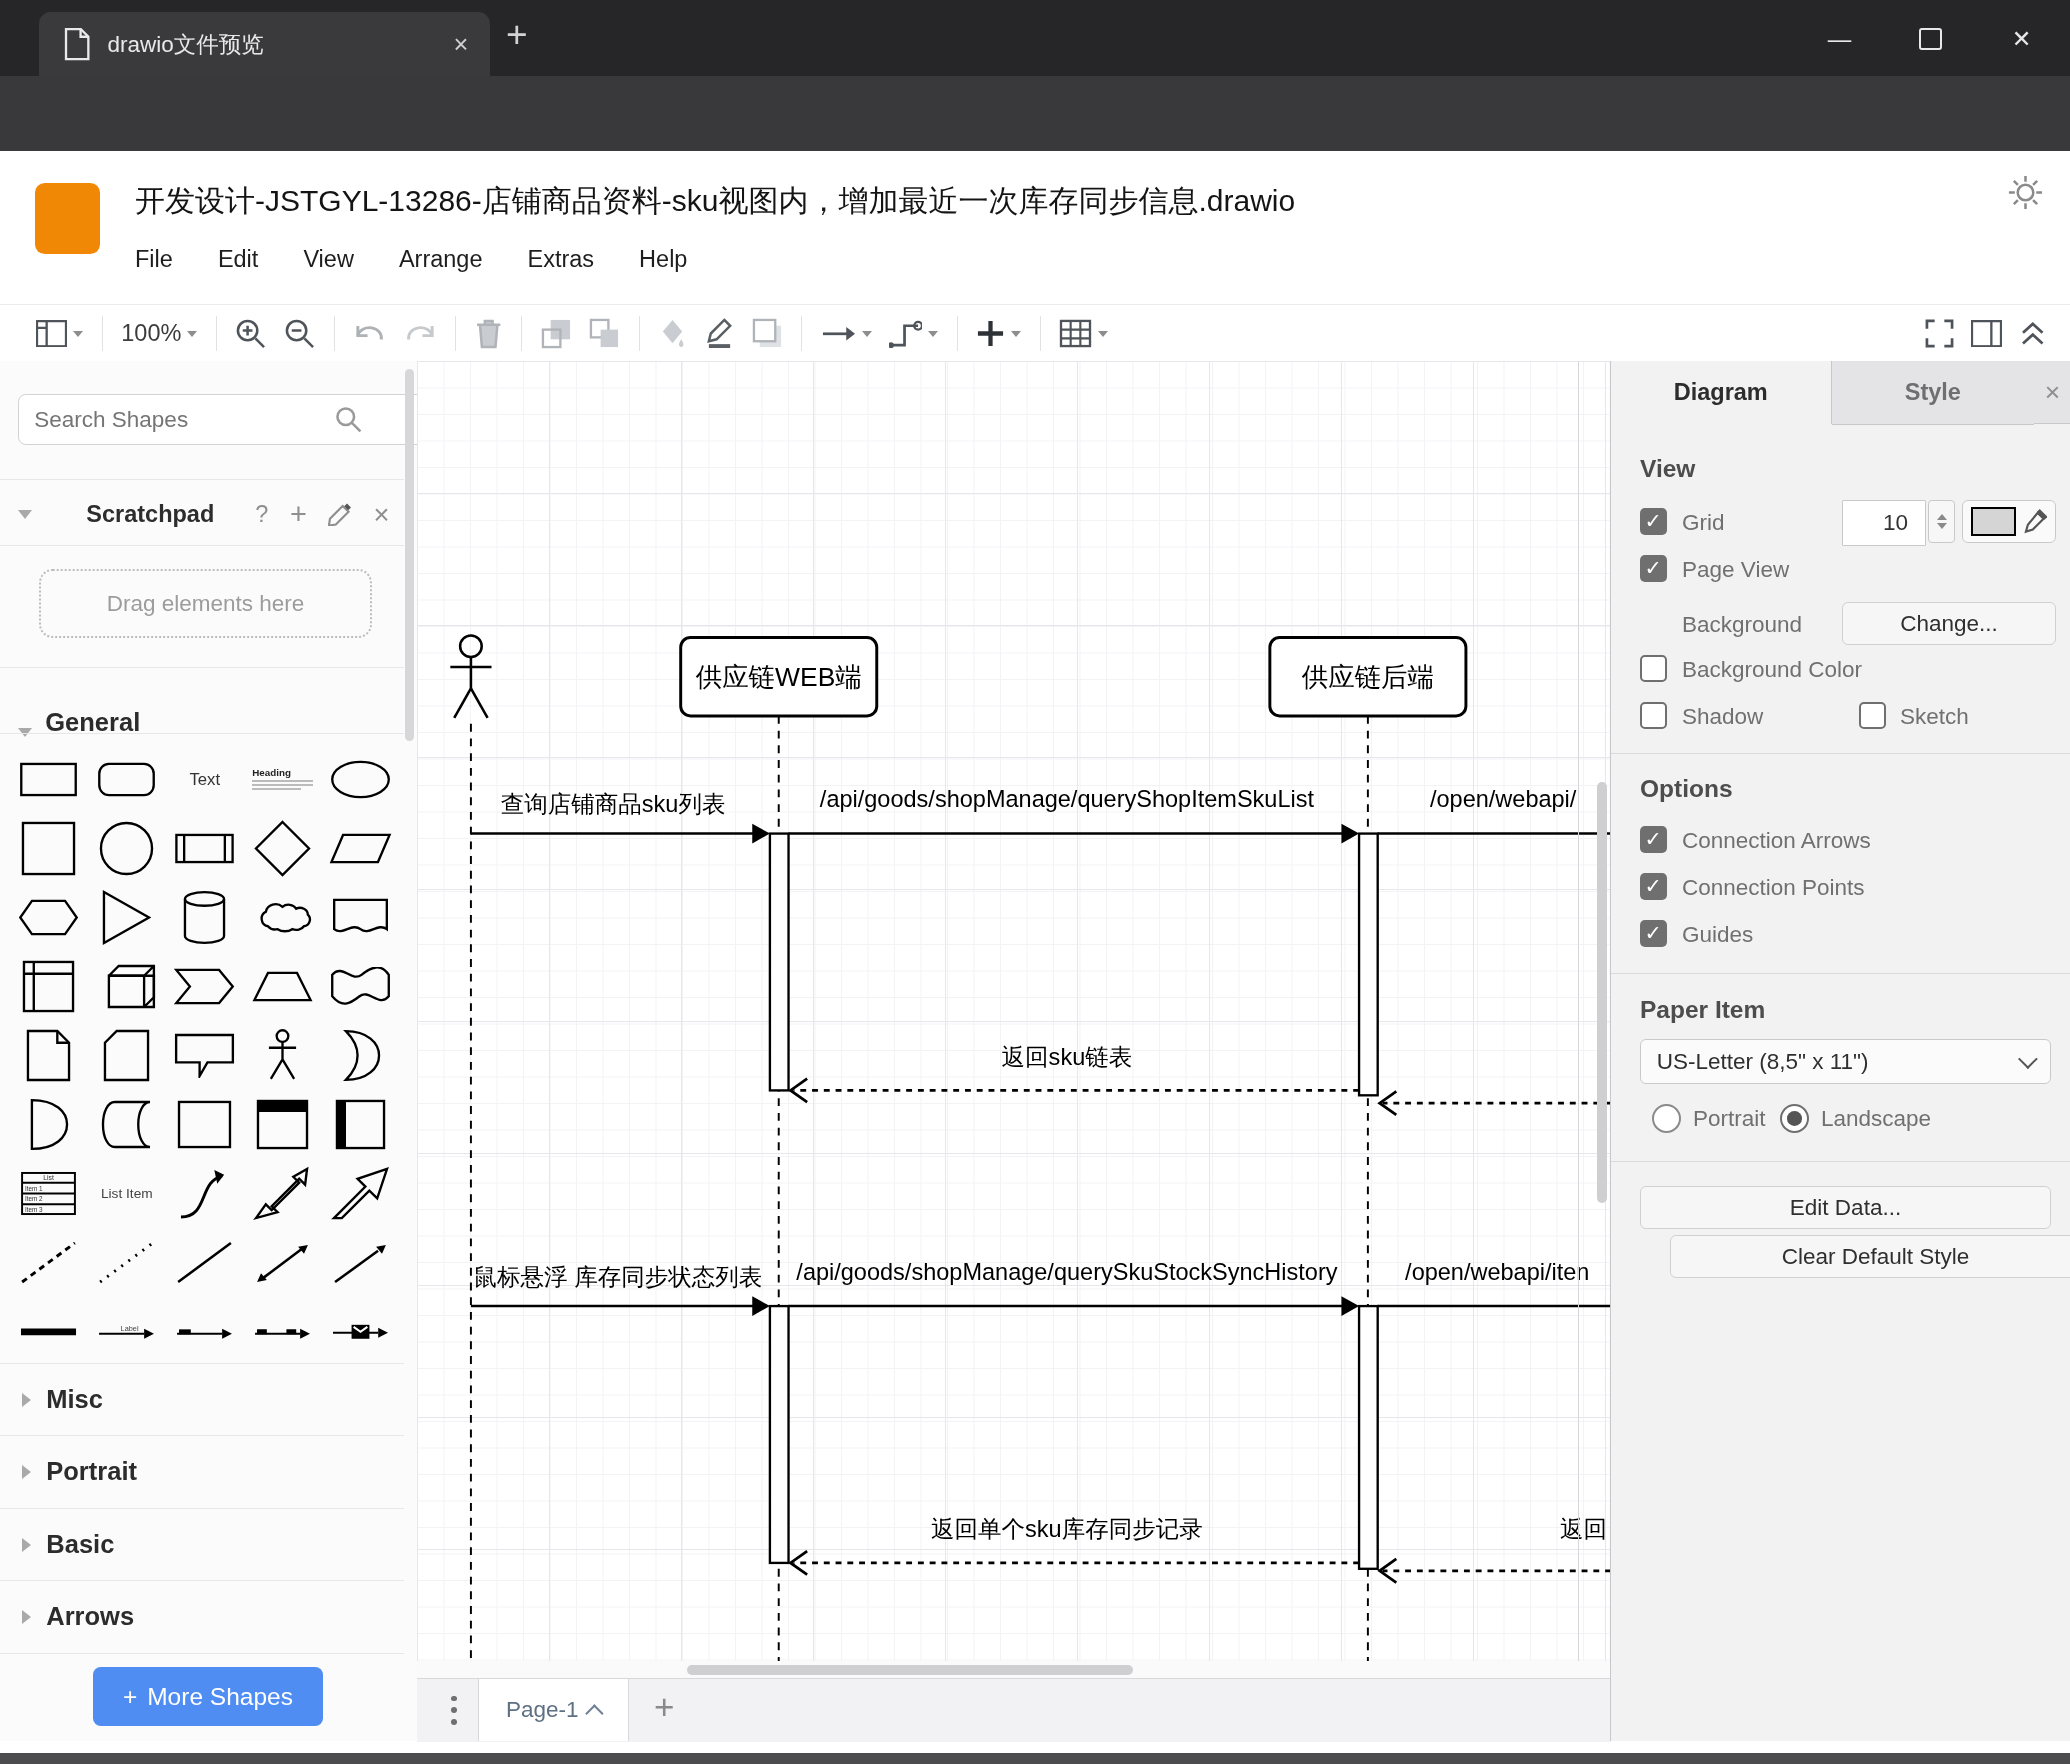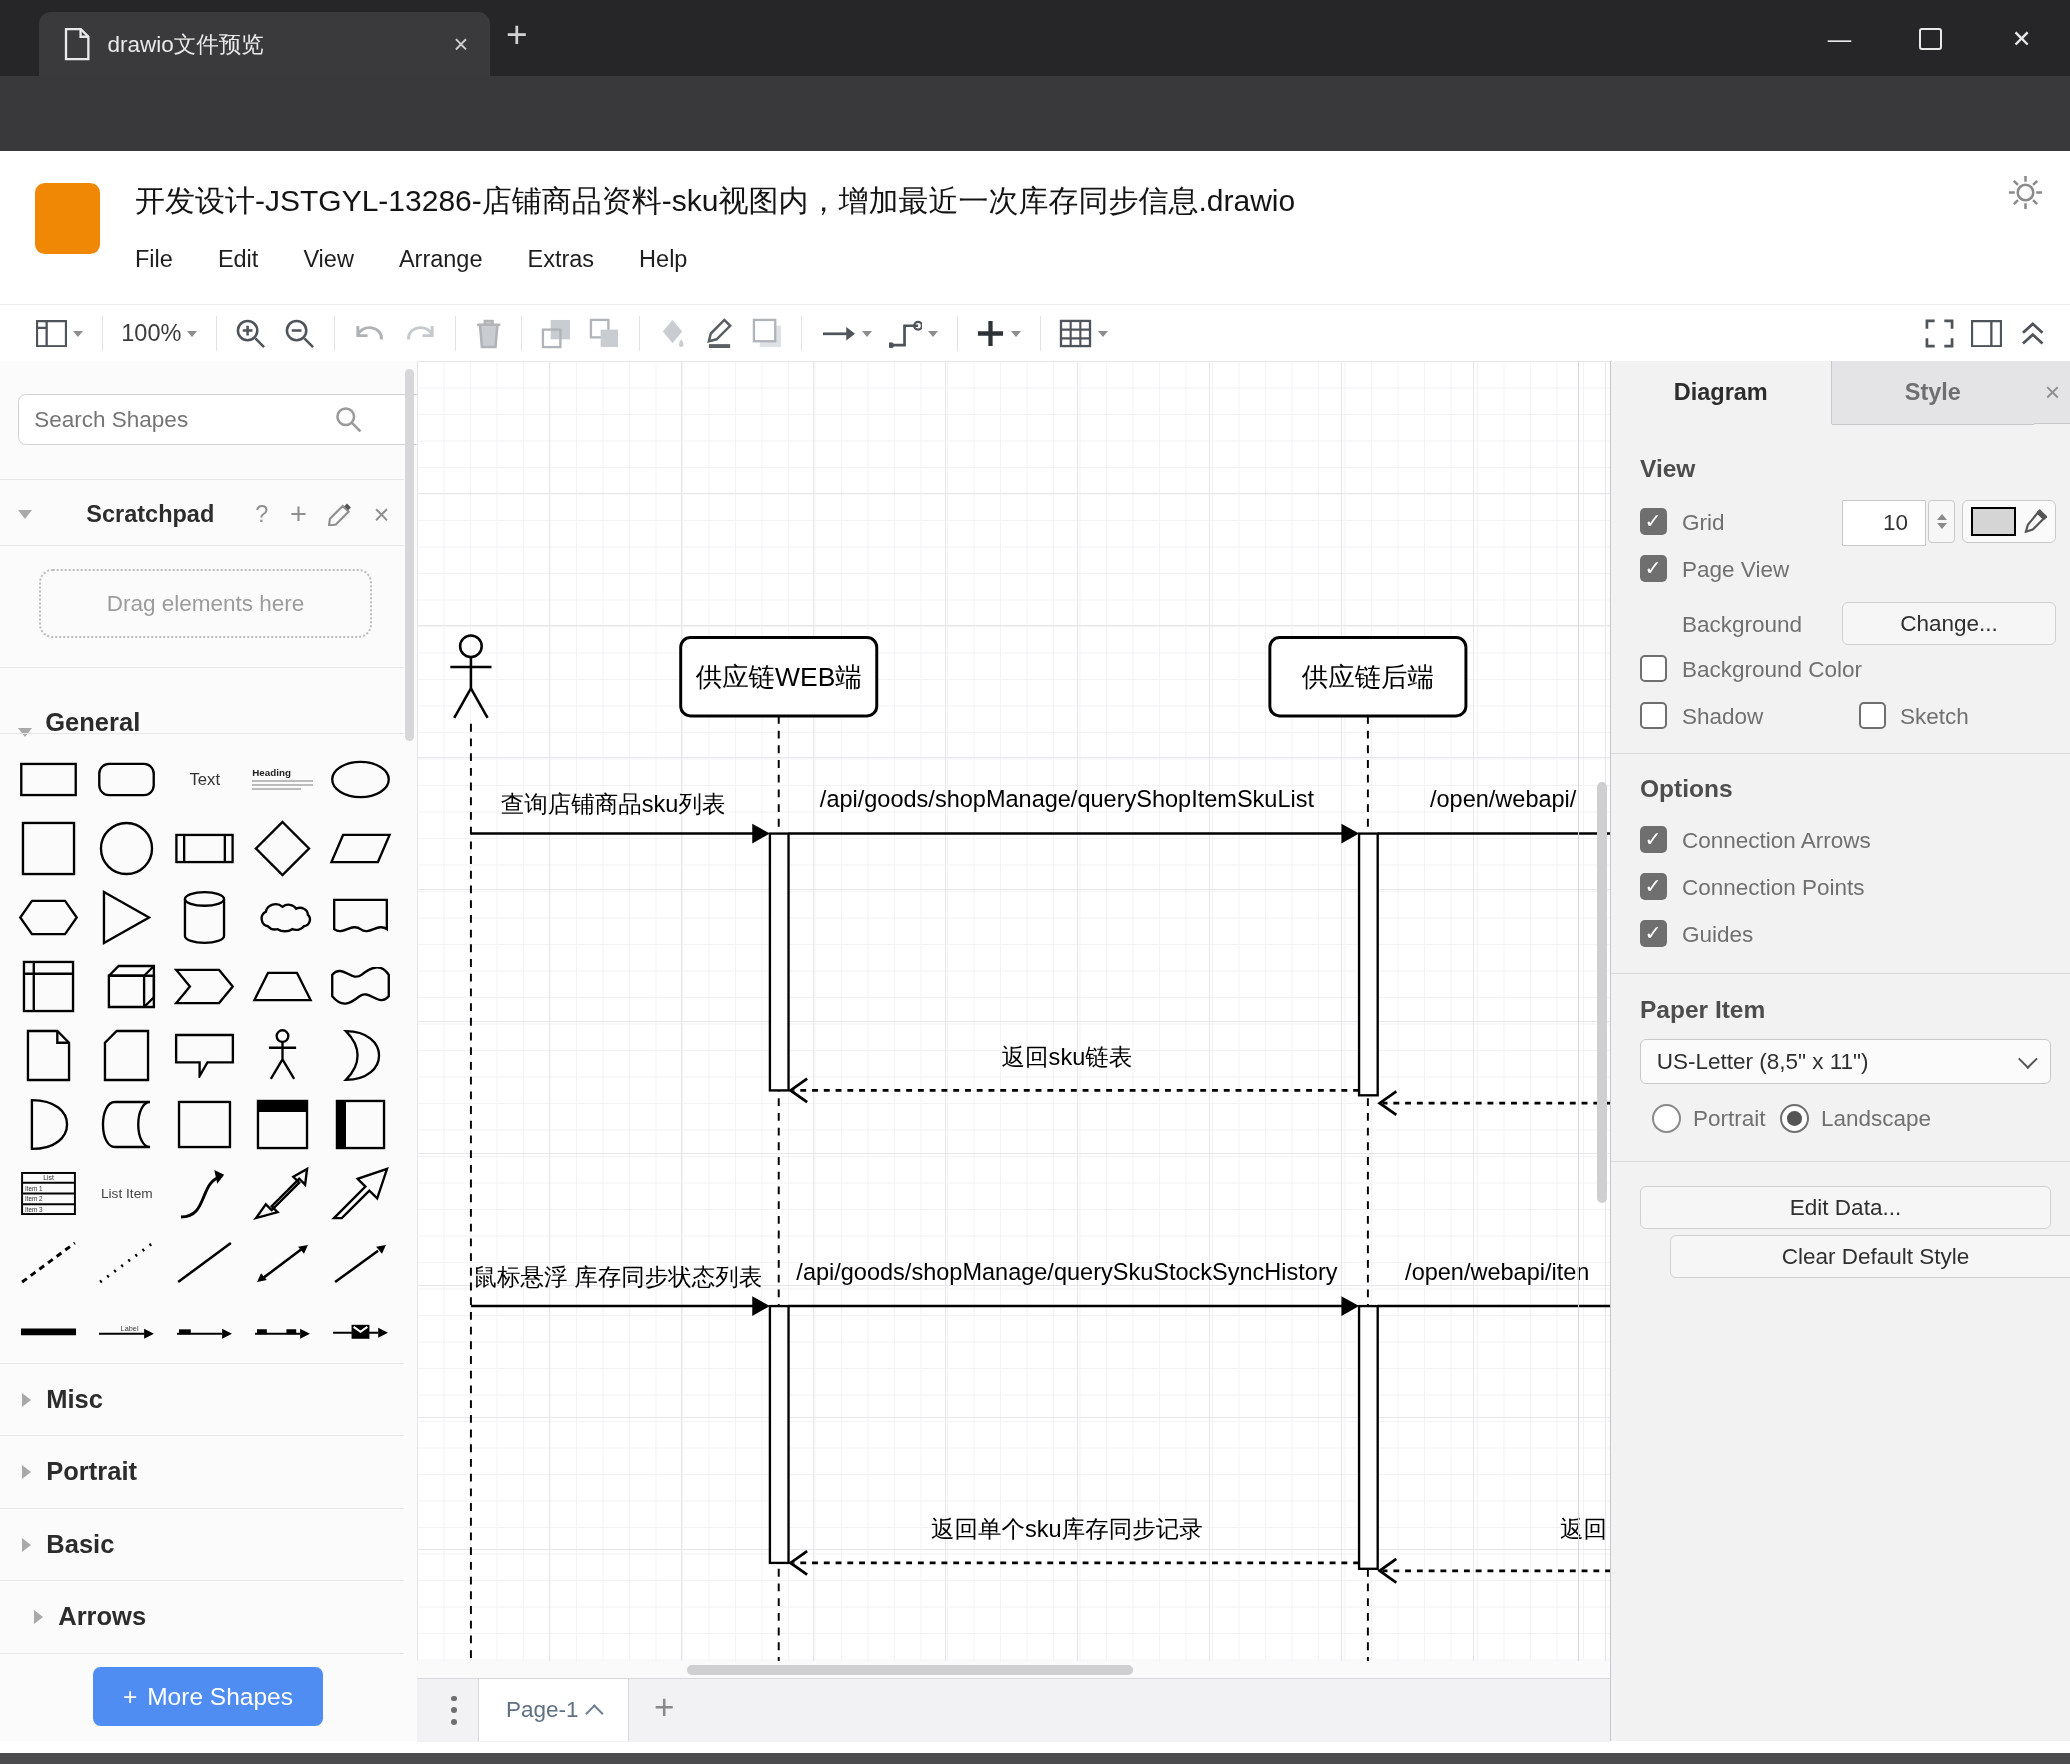--- a/index.html
+++ b/index.html
@@ -663,21 +663,21 @@
     <div class="sechead" style="top:1082px;">
       <span class="tri-right"></span>
       <span class="lbl">Portrait</span>
     </div>
     <div class="sdiv" style="top:1147px;"></div>
     <div class="sechead" style="top:1155px;">
       <span class="tri-right"></span>
       <span class="lbl">Basic</span>
     </div>
     <div class="sdiv" style="top:1219px;"></div>
-    <div class="sechead" style="top:1227px;padding-left:12px;">
+    <div class="sechead" style="top:1227px;">
       <span class="tri-right"></span>
       <span class="lbl">Arrows</span>
     </div>
     <div class="sdiv" style="top:1292px;"></div>
     <div class="moreshapes" style="background: rgb(79, 141, 242);">
       <span>+</span>
       <span>More Shapes</span>
     </div>
     <div class="sscroll"></div>
   </div>

